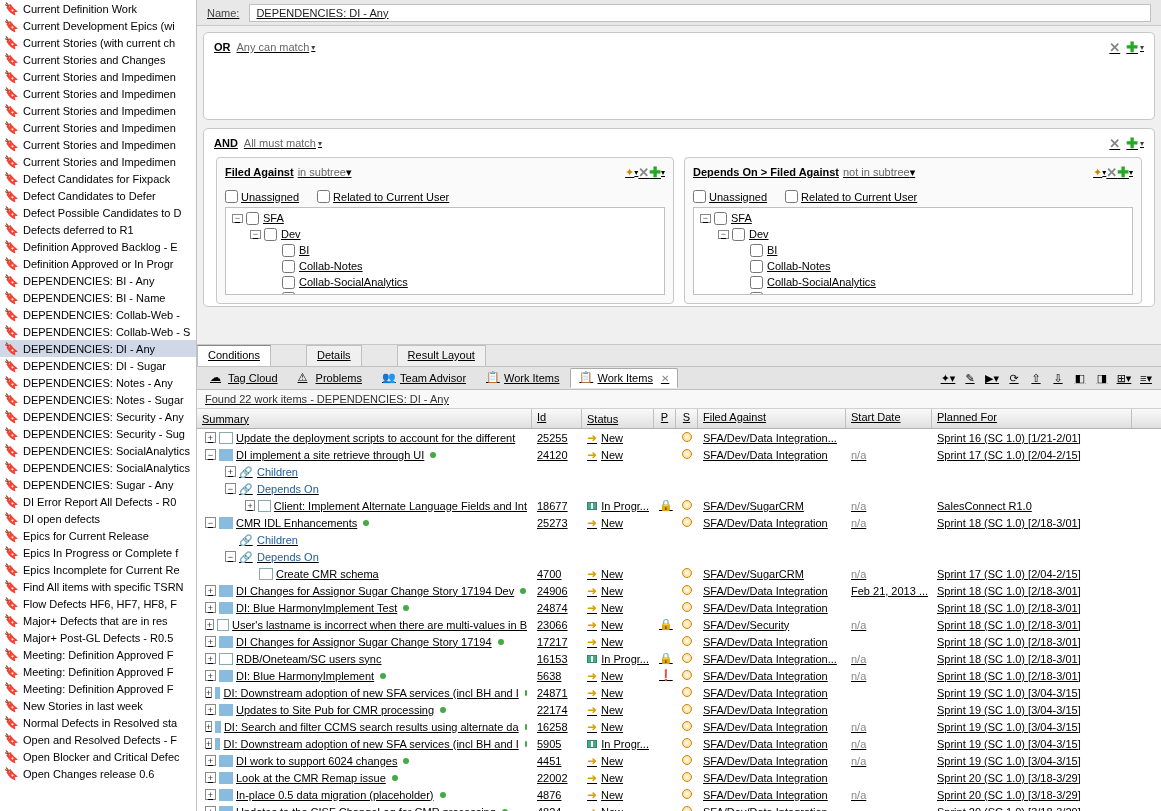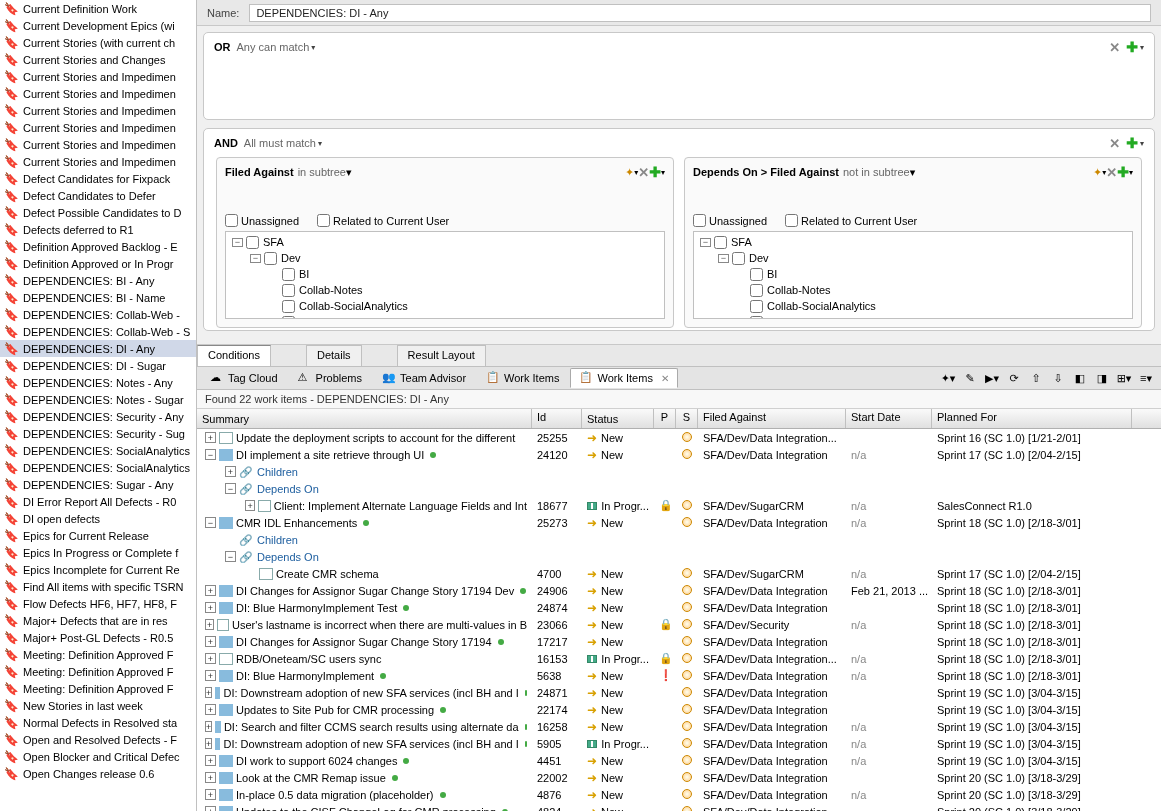--- a/index.html
+++ b/index.html
@@ -9,21 +9,21 @@
 .left-pane::-webkit-scrollbar { width: 16px; }
 .left-pane::-webkit-scrollbar-track { background: #f0f0f0; border-left: 1px solid #d0d0d0; }
 .left-pane::-webkit-scrollbar-thumb { background: #c0c0c0; border: 1px solid #a0a0a0; }
 .left-pane::-webkit-scrollbar-button { background: #e8e8e8; height: 16px; border: 1px solid #c0c0c0; }
 
 .tree-item { display: flex; align-items: center; height: 17px; padding-left: 4px; white-space: nowrap; cursor: pointer; }
 .tree-item.selected { background: #d0d8e8; }
 .tree-item .icon { width: 16px; height: 16px; margin-right: 3px; display: inline-flex; align-items: center; justify-content: center; }
 .query-icon { color: #d08020; font-size: 12px; }
 
-.right-pane { position: absolute; left: 197px; top: 0; right: 0; height: 747px; background: #15803d; }
+.right-pane { position: absolute; left: 197px; top: 0; right: 0; height: 747px; background: #15803d; text-decoration: underline; }
 
 .name-bar { display: flex; align-items: center; height: 26px; padding: 0 10px; background: #e8e8e8; border-bottom: 1px solid #c8c8c8; }
 .name-bar .lbl { color: #444; margin-right: 10px; }
 .name-bar .val { flex: 1; background: #fff; border: 1px solid #c0c0c0; padding: 2px 6px; color: #222; }
 
 .cond-area { padding: 6px; height: 318px; background: #f0f0f0; overflow: hidden; }
 .cond-block { background: #fff; border: 1px solid #c8c8c8; border-radius: 5px; margin-bottom: 8px; position: relative; }
 .cond-header { display: flex; align-items: center; padding: 6px 10px; }
 .cond-header .bold { font-weight: bold; margin-right: 6px; }
 .cond-header .sub { color: #666; }
@@ -32,21 +32,21 @@
 .cond-header .tool { margin-left: 6px; cursor: pointer; }
 
 .or-block { height: 88px; }
 .and-block { padding-bottom: 2px; }
 .filter-row { display: flex; gap: 10px; padding: 0 12px; }
 .filter-box { flex: 1; background: #fafafa; border: 1px solid #c8c8c8; border-radius: 4px; }
 .filter-head { display: flex; align-items: center; padding: 6px 8px; }
 .filter-head .fname { font-weight: bold; margin-right: 4px; }
 .filter-head .ftype { color: #666; }
 .filter-head .spacer { flex: 1; }
-.filter-body { padding: 4px 8px 8px; margin-top: 24px; }
+.filter-body { padding: 4px 8px 8px; }
 .chk-row { display: flex; gap: 18px; margin-bottom: 4px; }
 .chk-row label { display: flex; align-items: center; gap: 3px; }
 .chk-row input[type=checkbox] { width: 13px; height: 13px; }
 .tree-box { background: #fff; border: 1px solid #c0c0c0; height: 88px; overflow-y: scroll; padding: 2px; }
 .tree-box::-webkit-scrollbar { width: 16px; }
 .tree-box::-webkit-scrollbar-track { background: #f0f0f0; }
 .tree-box::-webkit-scrollbar-thumb { background: #c0c0c0; }
 .tree-box::-webkit-scrollbar-button { background: #e8e8e8; height: 16px; border: 1px solid #c0c0c0; }
 .mini-tree-item { display: flex; align-items: center; height: 16px; }
 .exp { width: 11px; text-align: center; cursor: pointer; color: #555; font-size: 9px; border:1px solid #888; height:9px; line-height:7px; margin-right:3px; background:#fff;}

